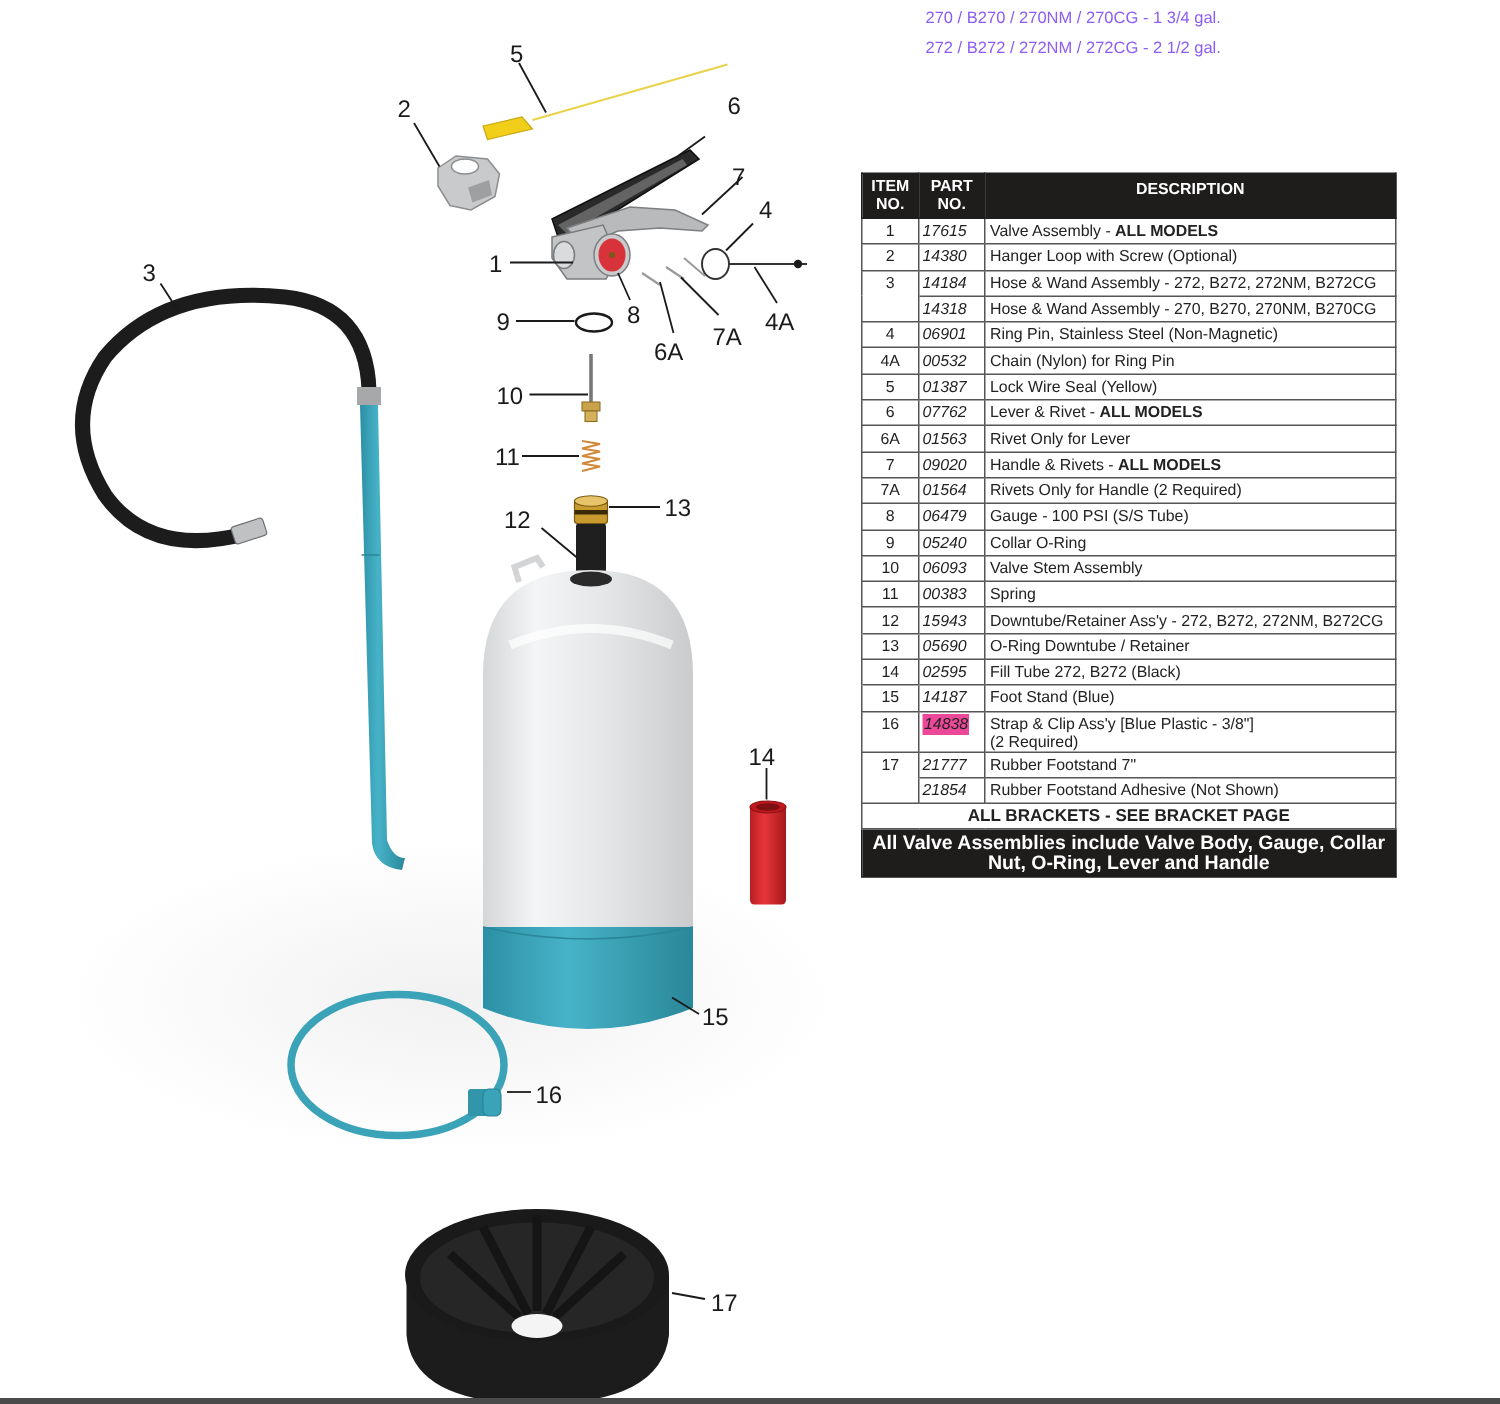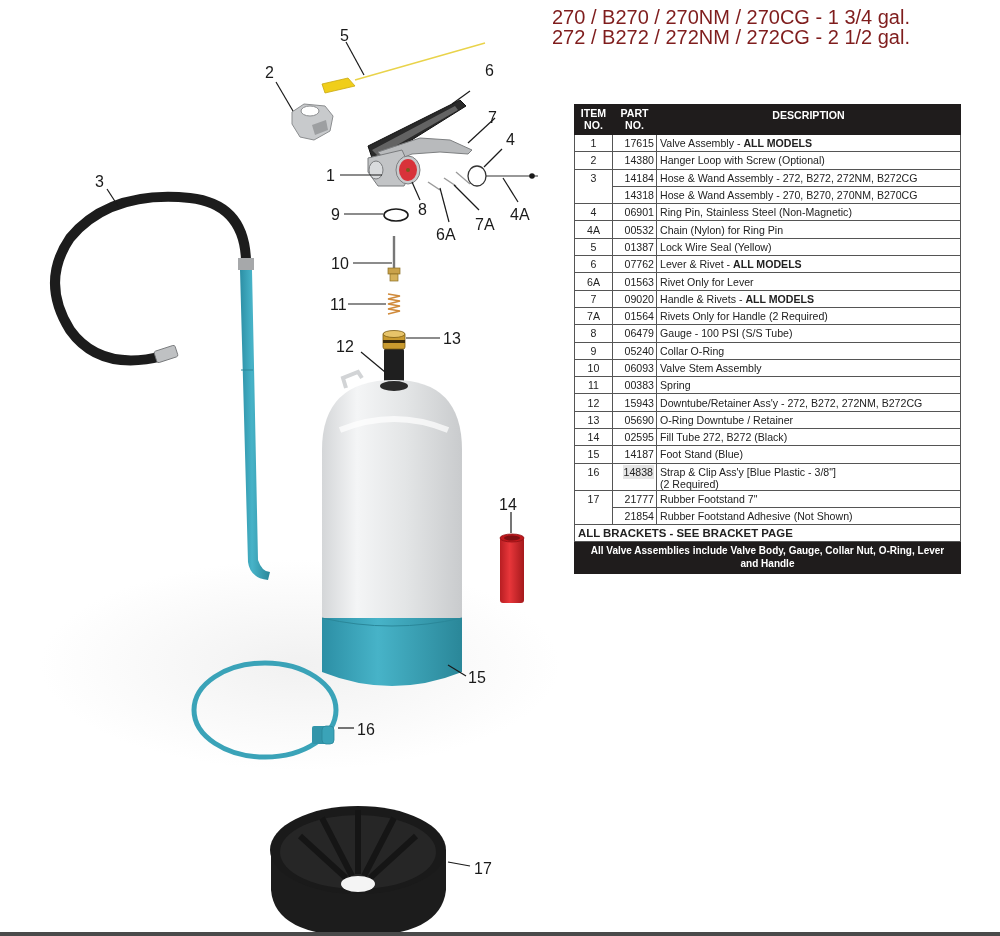--- a/index.html
+++ b/index.html
@@ -1,30 +1,30 @@
 <!DOCTYPE html>
 <html><head>
 <meta charset="utf-8">
 <style>
   html, body { margin:0; padding:0; background:#ffffff; }
   body { width:1000px; height:936px; position:relative; overflow:hidden; font-family:"Liberation Sans", sans-serif; color:#1a1a1a; }
-  .title-line { position:absolute; left:552px; font-size:20px; color:#7f1d1d; white-space:nowrap; }
+  .title-line { position:absolute; left:617px; font-size:11px; color:#8b5cf6; white-space:nowrap; }
   #diagram { position:absolute; left:0; top:0; width:570px; height:936px; }
   .callout { font-family:"Liberation Sans", sans-serif; font-size:16px; fill:#1a1a1a; }
-  #parts-table { position:absolute; left:574px; top:104px; width:387px; border-collapse:collapse; font-size:10.6px; table-layout:fixed; }
+  #parts-table { position:absolute; left:574px; top:115px; width:357px; border-collapse:collapse; font-size:10.6px; table-layout:fixed; }
   #parts-table th { background:#1f1c1c; color:#fff; font-weight:bold; font-size:10.6px; line-height:12px; padding:2px 0 3px 0; border:1px solid #1f1c1c; }
   #parts-table td { border:1px solid #555; height:16.3px; padding:0 3px; line-height:12px; vertical-align:middle; color:#222; }
   #parts-table td.item { text-align:center; }
-  #parts-table td.part { text-align:right; padding:0 2px; }
+  #parts-table td.part { text-align:left; padding:0 2px;font-style:italic; }
   #parts-table td.noline-top { border-top:none; }
   #parts-table td.noline-bottom { border-bottom:none; }
-  .hl { background:#e5e5e5; padding:1px 1px; }
+  .hl { background:#ec4899; padding:1px 1px; }
   .bold { font-weight:bold; }
-  #parts-table td.banner { font-weight:bold; font-size:11.4px; height:16px; }
-  #parts-table td.footer { background:#1f1c1c; color:#fff; text-align:center; font-weight:bold; font-size:10px; line-height:13px; padding:2px 6px 3px 6px; border:1px solid #1f1c1c; }
+  #parts-table td.banner { text-align:center; font-weight:bold; font-size:11.4px; height:16px; }
+  #parts-table td.footer { background:#1f1c1c; color:#fff; text-align:center; font-weight:bold; font-size:13px; line-height:13px; padding:2px 6px 3px 6px; border:1px solid #1f1c1c; }
   .bottom-bar { position:absolute; left:0; top:932px; width:1000px; height:4px; background:#4a4a4a; }
 </style>
 </head>
 <body>
 
 <div class="title-line" style="top:6px;">270 / B270 / 270NM / 270CG - 1 3/4 gal.</div>
 <div class="title-line" style="top:26px;">272 / B272 / 272NM / 272CG - 2 1/2 gal.</div>
 
 <svg id="diagram" viewBox="0 0 570 936" xmlns="http://www.w3.org/2000/svg">
   <defs>

